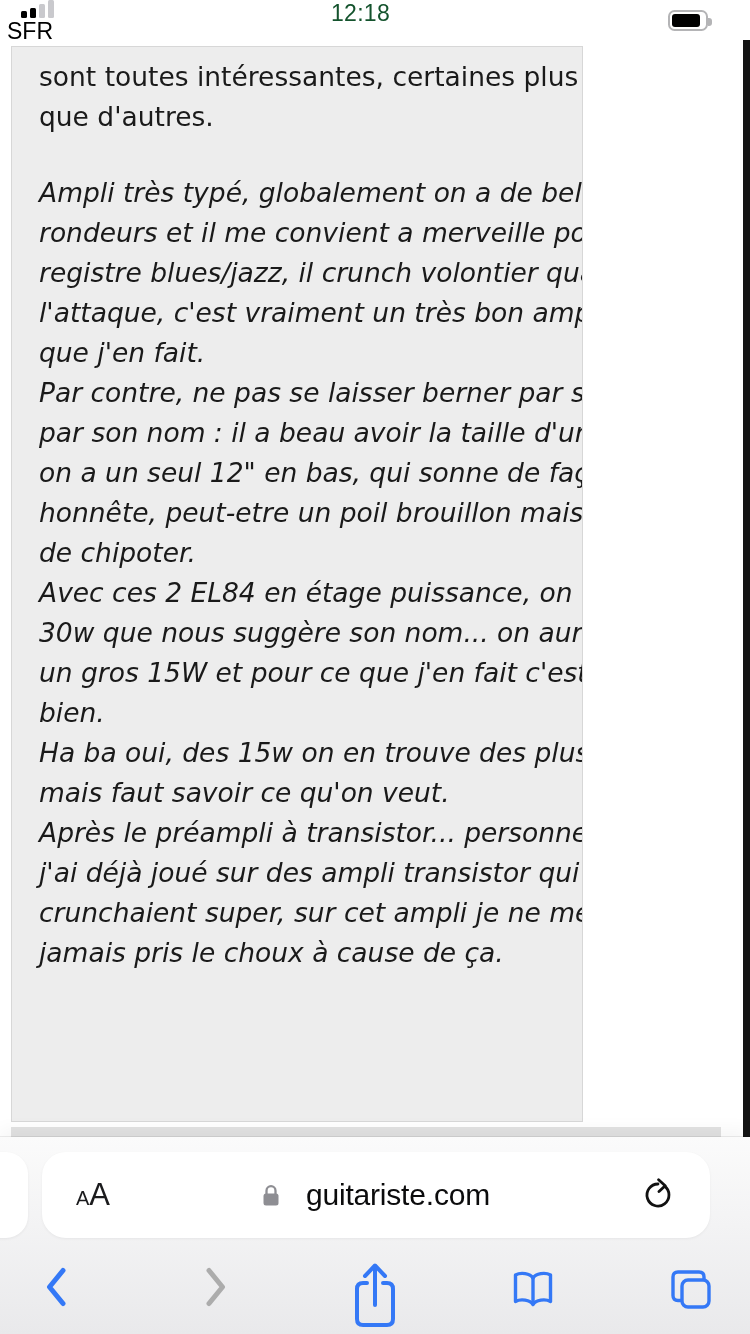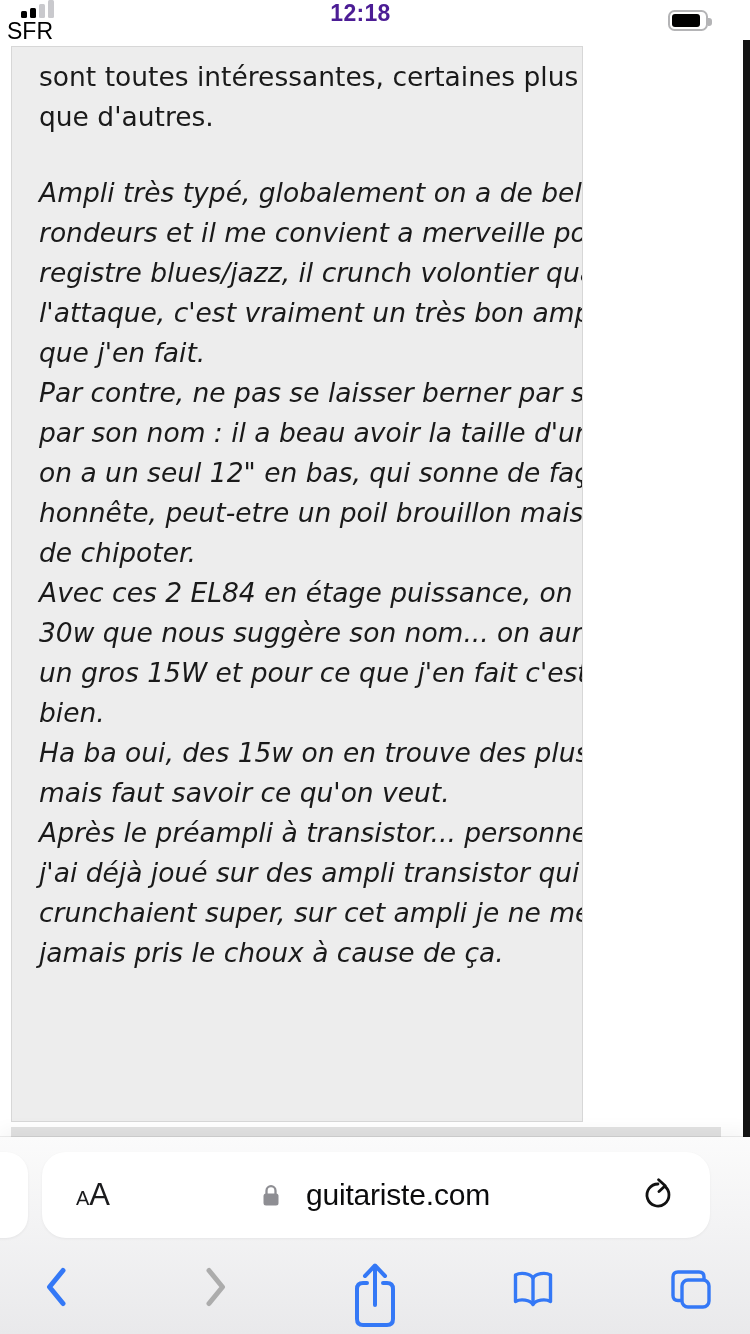--- a/index.html
+++ b/index.html
@@ -18,21 +18,21 @@
   .signal { margin-left:21px; display:flex; align-items:flex-end; gap:3px; height:18px; }
   .signal .bar { width:6px; border-radius:1.5px; }
   .signal .b1 { height:7px;  background:#000; }
   .signal .b2 { height:10px; background:#000; }
   .signal .b3 { height:14px; background:#c9c9cd; }
   .signal .b4 { height:18px; background:#c9c9cd; }
   .carrier { margin-left:7px; font-size:23px; color:#000; }
   .network { font-size:23px; color:#8b5cf6; }
   .time {
     position:absolute; left:0; right:0; text-align:center;
-    font-size:23px; font-weight:700; color:#4c1d95; letter-spacing:.3px;
+    font-size:23px; font-weight:400; color:#14532d; letter-spacing:.3px;
   }
   .battery {
     position:absolute; right:13px; top:10px; width:40px; height:21px;
     border:2px solid #b4b4b6; border-radius:6.5px; padding:2px;
   }
   .battery .fill { width:86%; height:100%; background:#000; border-radius:3px; }
   .battery .nub {
     position:absolute; right:-6px; top:5.5px; width:4px; height:8px;
     background:#b4b4b6; border-radius:0 3px 3px 0;
   }

